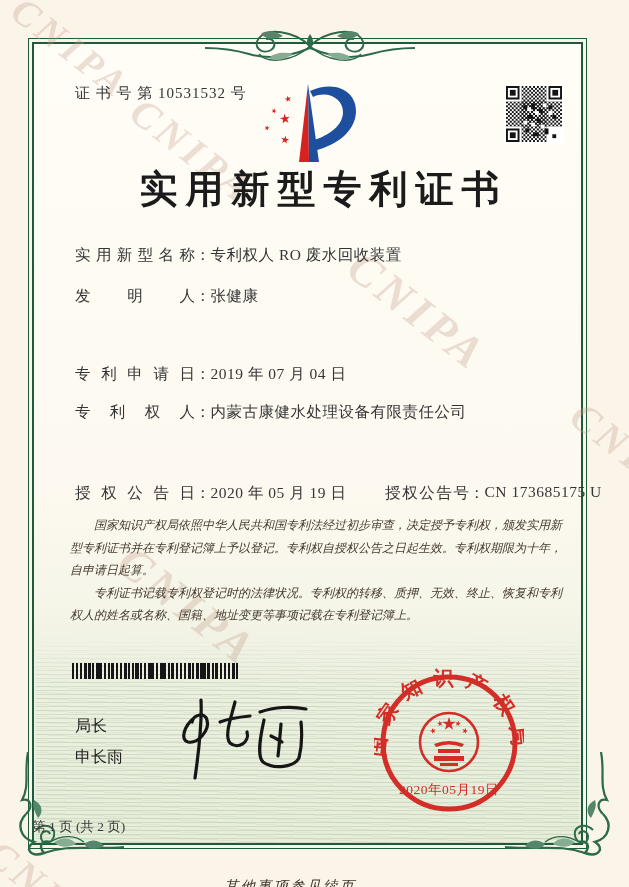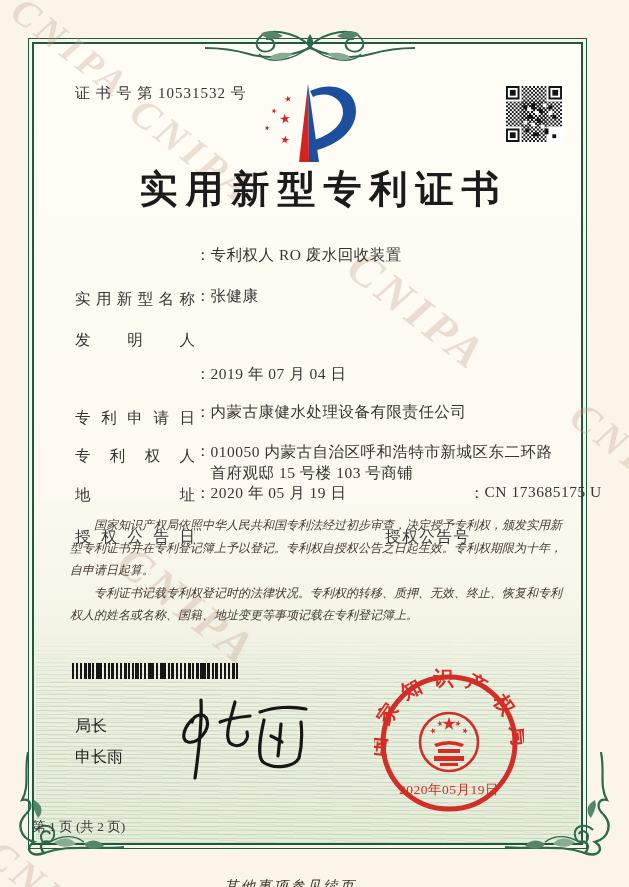--- a/index.html
+++ b/index.html
@@ -32,21 +32,21 @@
   
   .cert-no{position:absolute; left:75px; top:84px; font-size:15px; letter-spacing:1px; color:#333;}
   .logo{position:absolute; left:252px; top:78px;}
   .qr{position:absolute; left:504px; top:84px; width:56px; height:56px; background:#fff; padding:2px;}
   .title{
     position:absolute; left:32px; top:164px; width:551px; text-align:center;
     font-size:38px; font-weight:bold; letter-spacing:8px; color:#1b1b1b;padding-left:16px;
   }
   
   .row{position:absolute; left:75px; font-size:15.5px; color:#353535; white-space:nowrap;}
-  .flabel{display:inline-block; width:120px; text-align:justify; text-align-last:justify; vertical-align:top;margin-top:44px;}
+  .flabel{display:inline-block; width:120px; text-align:justify; text-align-last:justify; vertical-align:top;}
   .flabel.small{width:84px;}
   .colon{vertical-align:top;}
   .fvalue{display:inline-block; vertical-align:top; letter-spacing:.5px;}
   .fvalue.wrap{white-space:normal; width:352px; line-height:21px;}
   .pair2{position:absolute; left:310px; top:0;}
   
   .legal{
     position:absolute; left:70px; top:514px; width:492px;
     font-style:italic; font-size:12px; line-height:22.5px; color:#453a2f; text-align:justify;
   }
@@ -199,23 +199,20 @@
   </div>
   <div class="row" style="top:286px">
     <span class="flabel">发明人</span><span class="colon">：</span><span class="fvalue">张健康</span>
   </div>
   <div class="row" style="top:364px">
     <span class="flabel">专利申请日</span><span class="colon">：</span><span class="fvalue">2019 年 07 月 04 日</span>
   </div>
   <div class="row" style="top:402px">
     <span class="flabel">专利权人</span><span class="colon">：</span><span class="fvalue">内蒙古康健水处理设备有限责任公司</span>
   </div>
-  <div class="row" style="top:441px">
-    <span class="flabel">地址</span><span class="colon">：</span><span class="fvalue wrap">010050 内蒙古自治区呼和浩特市新城区东二环路首府观邸 15 号楼 103 号商铺</span>
-  </div>
   <div class="row" style="top:483px">
     <span class="flabel">授权公告日</span><span class="colon">：</span><span class="fvalue">2020 年 05 月 19 日</span>
     <span class="pair2">
       <span class="flabel small">授权公告号</span><span class="colon">：</span><span class="fvalue">CN 173685175 U</span>
     </span>
   </div>
 
   <div class="legal">
     <p>国家知识产权局依照中华人民共和国专利法经过初步审查，决定授予专利权，颁发实用新型专利证书并在专利登记簿上予以登记。专利权自授权公告之日起生效。专利权期限为十年，自申请日起算。</p>
     <p>专利证书记载专利权登记时的法律状况。专利权的转移、质押、无效、终止、恢复和专利权人的姓名或名称、国籍、地址变更等事项记载在专利登记簿上。</p>

